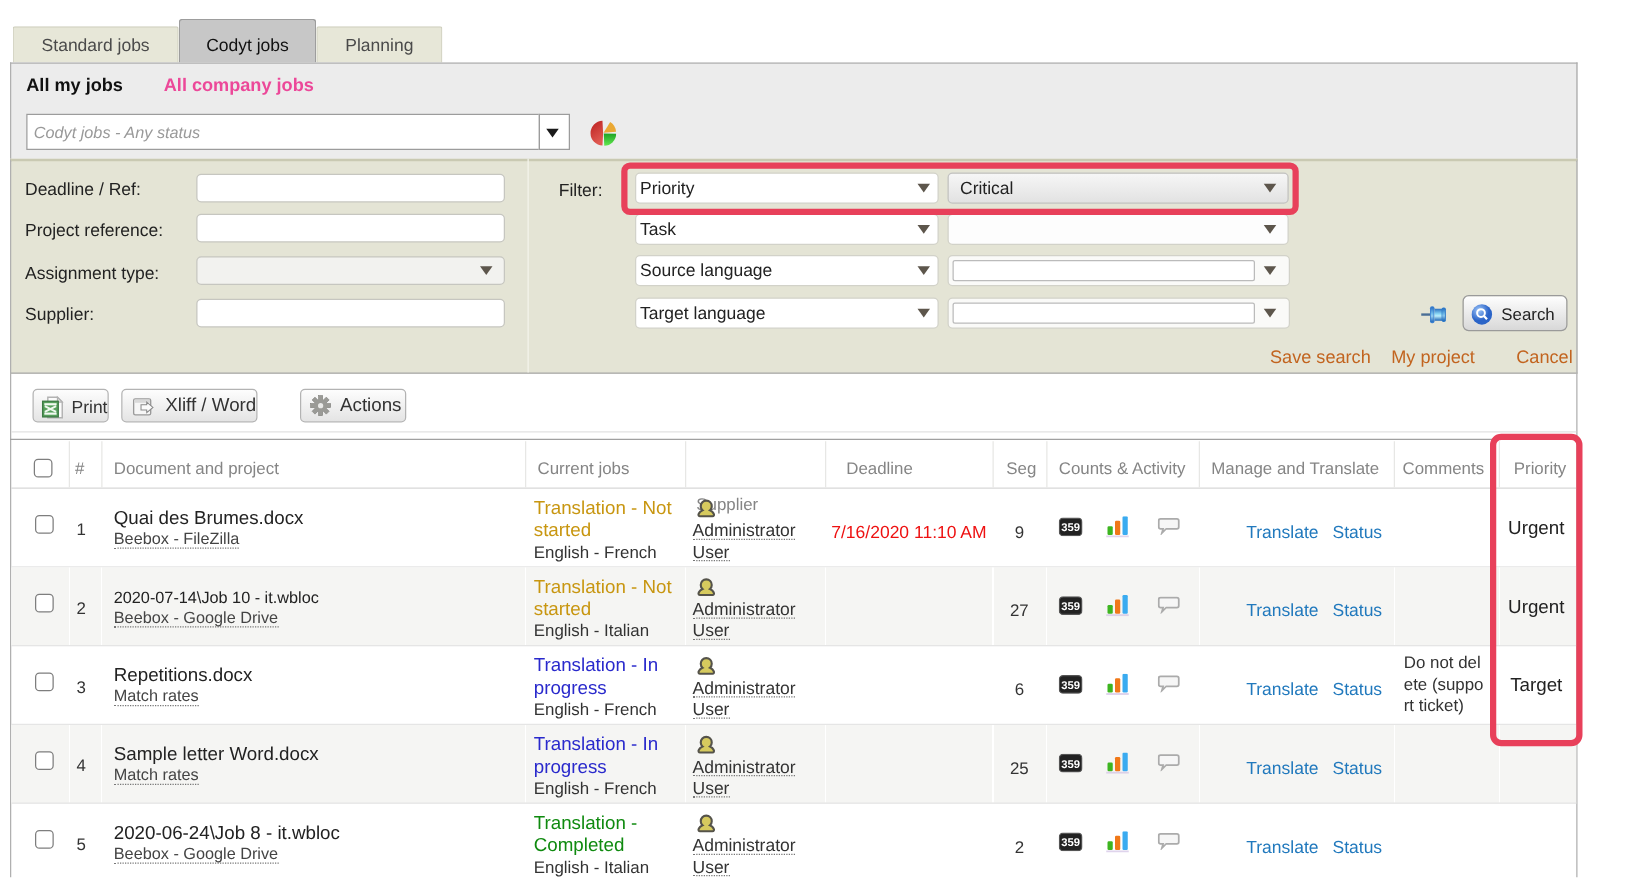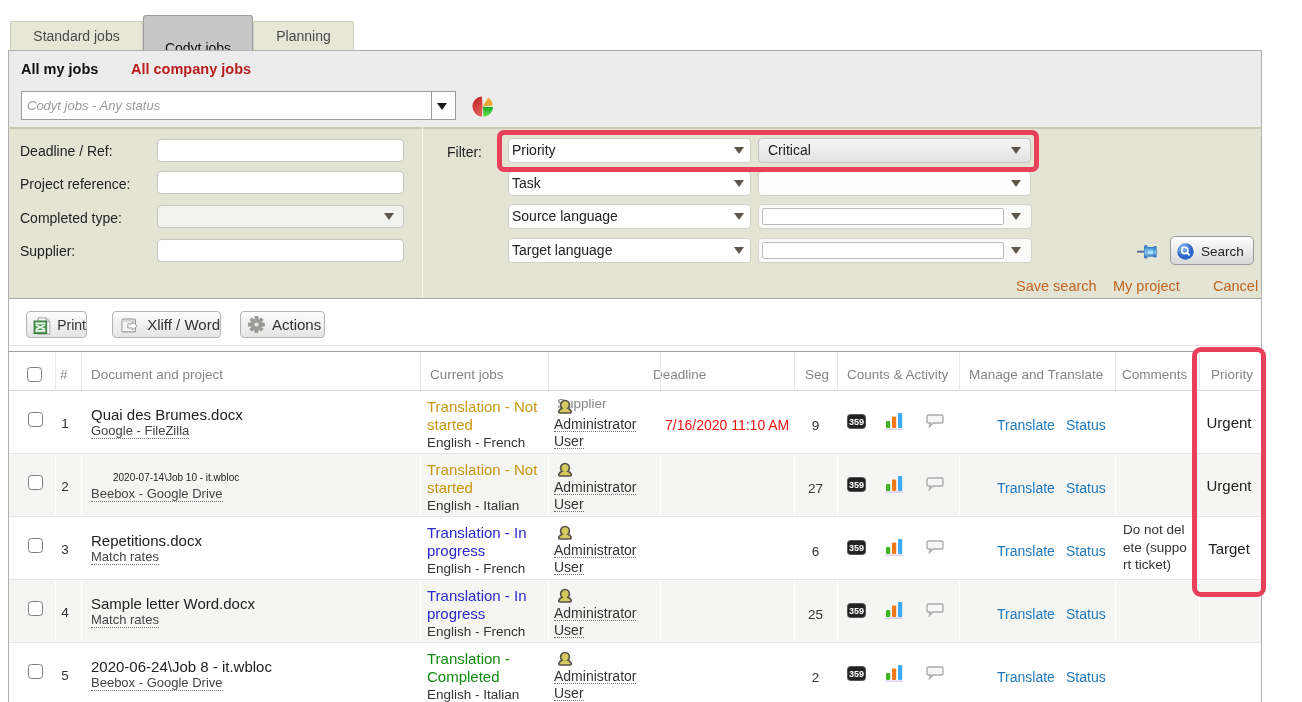--- a/index.html
+++ b/index.html
@@ -24,28 +24,28 @@
 .cbx { position:absolute; width:15px; height:15px; background:#fff; border:1.3px solid #7e7e7e; border-radius:3.5px; }
 .t { position:absolute; font-size:13.5px; color:#333; line-height:17.5px; }
 .dotl { border-bottom:1px dotted #777; }
 .blink { color:#2179bd; }
 </style>
 </head>
 <body>
 
 <div class="tab" style="left:10px; top:21px; width:133px; height:30px; line-height:28px;">Standard jobs</div>
 <div class="tab" style="left:253px; top:21px; width:101px; height:30px; line-height:28px;">Planning</div>
-<div class="tab active" style="left:143px; top:15px; width:110px; height:36px; line-height:29px; padding-top:18px;">Codyt jobs</div>
+<div class="tab active" style="left:143px; top:15px; width:110px; height:36px; line-height:29px; padding-top:6px;">Codyt jobs</div>
 
 <div id="content"></div>
 <div id="strip"></div>
 <div id="panel"></div>
 
 <div class="abs" style="left:21px; top:61px; font-size:14.5px; font-weight:bold; color:#111;">All my jobs</div>
-<div class="abs" style="left:131px; top:61px; font-size:14.5px; font-weight:bold; color:#b91c1c;">All company jobs</div>
+<div class="abs" style="left:131px; top:61px; font-size:14.5px; font-weight:bold; color:#ec4899;">All company jobs</div>
 <div class="abs" style="left:21px; top:91px; width:411px; height:29px; background:#fff; border:1px solid #9c9c9c;"></div>
 <div class="abs" style="left:27px; top:98px; font-size:13px; font-style:italic; color:#999;">Codyt jobs - Any status</div>
 <div class="abs" style="left:431px; top:91px; width:25px; height:29px; background:#fff; border:1px solid #9c9c9c;"></div>
 <div class="caret" style="left:437px; top:103px; border-top-color:#1a1a1a;"></div>
 <svg class="abs" style="left:472px; top:96px;" width="21" height="21" viewBox="0 0 21 21">
   <defs>
     <linearGradient id="pr" x1="0" y1="0" x2="0.4" y2="1">
         <stop offset="0%" stop-color="#bb1f1f"></stop>
         <stop offset="100%" stop-color="#e05a52"></stop>
       </linearGradient>
@@ -56,21 +56,21 @@
   </defs>
   <path d="M10.5 10.5 L9.98 20.49 A10 10 0 0 1 9.98 0.51 Z" fill="url(#pr)"></path>
   <path d="M10.5 10.5 L15.8 2.02 A10 10 0 0 1 20.48 9.8 Z" fill="#eaa833" transform="translate(0.35,-0.35)"></path>
   <path d="M10.5 10.5 L20.49 10.85 A10 10 0 0 1 10.85 20.49 Z" fill="url(#pg)" transform="translate(0.55,0.2)"></path>
 </svg>
 
 <div class="abs" style="left:422px; top:127px; width:1px; height:171px; background:#f4f4ec;"></div>
 
 <div class="lbl" style="left:20px; top:143px;">Deadline / Ref:</div>
 <div class="lbl" style="left:20px; top:176px;">Project reference:</div>
-<div class="lbl" style="left:20px; top:210px;">Completed type:</div>
+<div class="lbl" style="left:20px; top:210px;">Assignment type:</div>
 <div class="lbl" style="left:20px; top:243px;">Supplier:</div>
 <div class="inp" style="left:157px; top:139px; width:247px; height:23px;"></div>
 <div class="inp" style="left:157px; top:171px; width:247px; height:23px;"></div>
 <div class="inp" style="left:157px; top:205px; width:247px; height:23px; background:#f2f2ef;"></div>
 <div class="caret" style="left:384px; top:213px;"></div>
 <div class="inp" style="left:157px; top:239px; width:247px; height:23px;"></div>
 
 <div class="lbl" style="left:447px; top:144px;">Filter:</div>
 <div class="dd1" style="left:508px; top:138px; width:243px; height:25px; line-height:23px;">Priority</div>
 <div class="dd1" style="left:508px; top:171px; width:243px; height:25px; line-height:23px;">Task</div>
@@ -128,21 +128,21 @@
 <div class="redbox" style="left:497px; top:130px; width:542px; height:42px;"></div>
 
 <div class="btn" style="left:26px; top:311px; width:61px;"><svg width="21" height="20" viewBox="0 0 21 20" style="margin-top:3px;">
       <path d="M6.5 1.5 L14.5 1.5 L18.5 5.5 L18.5 18.5 L6.5 18.5 Z" fill="#fbfbfb" stroke="#b2b2b2" stroke-width="1.2"></path>
       <path d="M14.5 1.5 L14.5 5.5 L18.5 5.5 Z" fill="#e8e8e8" stroke="#b2b2b2" stroke-width="1"></path>
       <rect x="2.2" y="4.8" width="13" height="13" fill="#57a05c" stroke="#3c7a44" stroke-width="1.1"></rect>
       <rect x="3.6" y="6.4" width="10.2" height="1.8" fill="#f2faf2"></rect>
       <rect x="3.6" y="14.2" width="10.2" height="1.8" fill="#f2faf2"></rect>
       <path d="M4 8.8 L13.4 13.6 M13.4 8.8 L4 13.6" stroke="#eef8ee" stroke-width="1.6"></path>
     </svg>Print</div>
-<div class="btn" style="left:112px; top:311px; width:109px; font-size:15px; padding-left:8px;justify-content:flex-end;"><svg style="margin-right:8px; margin-top:2px;" width="20" height="17" viewBox="0 0 20 17">
+<div class="btn" style="left:97px; top:311px; width:109px; font-size:15px; padding-left:8px;justify-content:flex-end;"><svg style="margin-right:8px; margin-top:2px;" width="20" height="17" viewBox="0 0 20 17">
       <rect x="1" y="1.5" width="15" height="14" rx="1.5" fill="#f6f6f6" stroke="#9a9a9a" stroke-width="1.2"></rect>
       <rect x="1.6" y="2.1" width="13.8" height="2.8" fill="#d9d9d9"></rect>
       <path d="M7.5 6.7 L12.5 6.7 L12.5 4.4 L18 9 L12.5 13.6 L12.5 11.3 L7.5 11.3 Z" fill="#fcfcfc" stroke="#8a8a8a" stroke-width="0.9"></path>
     </svg>Xliff / Word</div>
 <div class="btn" style="left:240px; top:311px; width:85px; font-size:15px; padding-left:7px;"><svg style="margin-right:7px;" width="17" height="17" viewBox="0 0 17 17">
       <g fill="#9a9a96" stroke="#80807c" stroke-width="0.5">
         <rect x="6.9" y="0.5" width="3.2" height="16"></rect>
         <rect x="0.5" y="6.9" width="16" height="3.2"></rect>
         <rect x="6.9" y="0.5" width="3.2" height="16" transform="rotate(45 8.5 8.5)"></rect>
         <rect x="6.9" y="0.5" width="3.2" height="16" transform="rotate(-45 8.5 8.5)"></rect>
@@ -153,21 +153,21 @@
 <div class="abs" style="left:9px; top:345px; width:1252px; height:1px; background:#e2e2e2;"></div>
 
 <div class="abs" style="left:8px; top:351px; width:1254px; height:1px; background:#a0a0a0;"></div>
 <div class="abs" style="left:9px; top:390px; width:1252px; height:1px; background:#d8d8d8;"></div>
 
 <div class="cbx" style="left:27px; top:367px;"></div>
 <div class="hdrtxt" style="left:60px; top:367px;">#</div>
 <div class="hdrtxt" style="left:91px; top:367px;">Document and project</div>
 <div class="hdrtxt" style="left:430px; top:367px;">Current jobs</div>
 <div class="hdrtxt" style="left:557px; top:367px;margin-top:29px;">Supplier</div>
-<div class="hdrtxt" style="left:653px; top:367px;">Deadline</div>
+<div class="hdrtxt" style="left:677px; top:367px;">Deadline</div>
 <div class="hdrtxt" style="left:805px; top:367px;">Seg</div>
 <div class="hdrtxt" style="left:847px; top:367px;">Counts &amp; Activity</div>
 <div class="hdrtxt" style="left:969px; top:367px;">Manage and Translate</div>
 <div class="hdrtxt" style="left:1122px; top:367px;">Comments</div>
 <div class="hdrtxt" style="left:1211px; top:367px;">Priority</div>
 
 <div class="abs" style="left:55px; top:353px; width:1px; height:37px; background:#e7e7e5;"></div>
 <div class="abs" style="left:81px; top:353px; width:1px; height:37px; background:#e7e7e5;"></div>
 <div class="abs" style="left:420px; top:353px; width:1px; height:37px; background:#e7e7e5;"></div>
 <div class="abs" style="left:548px; top:353px; width:1px; height:37px; background:#e7e7e5;"></div>
@@ -175,21 +175,21 @@
 <div class="abs" style="left:794px; top:353px; width:1px; height:37px; background:#e7e7e5;"></div>
 <div class="abs" style="left:837px; top:353px; width:1px; height:37px; background:#e7e7e5;"></div>
 <div class="abs" style="left:959px; top:353px; width:1px; height:37px; background:#e7e7e5;"></div>
 <div class="abs" style="left:1115px; top:353px; width:1px; height:37px; background:#e7e7e5;"></div>
 <div class="abs" style="left:1199px; top:353px; width:1px; height:37px; background:#e7e7e5;"></div>
 <div id="rows">
 <div class="row" style="top:391px;"></div>
 <div class="cbx" style="left:28px; top:412px;"></div>
 <div class="t" style="left:55px; top:415px; width:20px; text-align:center;">1</div>
 <div class="t" style="left:91px; top:407px; font-size:15px; line-height:15px; color:#222;">Quai des Brumes.docx</div>
-<div class="t dotl" style="left:91px; top:424px; font-size:13px; color:#444; line-height:14px;">Google - FileZilla</div>
+<div class="t dotl" style="left:91px; top:424px; font-size:13px; color:#444; line-height:14px;">Beebox - FileZilla</div>
 <div class="t" style="left:427px; top:398px; font-size:15px; color:#c89610;">Translation - Not<br>started<br><span style="font-size:13.5px; color:#333;">English - French</span></div>
 <svg class="abs" style="left:557px; top:399px;" width="16" height="16" viewBox="0 0 16 16">
       <path d="M3 14 C2 14 1.5 13 2 12 C2.6 10.6 4 9.6 5 9.2 C4 8.4 3.6 7.4 3.6 6 C3.6 3.5 5.5 1.5 8 1.5 C10.5 1.5 12.4 3.5 12.4 6 C12.4 7.4 12 8.4 11 9.2 C12 9.6 13.4 10.6 14 12 C14.5 13 14 14 13 14 Z" fill="#d6ca5e" stroke="#55534a" stroke-width="1.7"></path>
     </svg>
 <div class="t dotl" style="font-size:14px; left:554px; top:417px; line-height:14px;">Administrator</div>
 <div class="t dotl" style="font-size:14px; left:554px; top:434px; line-height:14px;">User</div>
 <div class="t" style="left:665px; top:417px; font-size:14px; color:#ee1111;">7/16/2020 11:10 AM</div>
 <div class="t" style="left:794px; top:417px; width:43px; text-align:center;">9</div>
 <svg class="abs" style="left:847px; top:414px;" width="19" height="15" viewBox="0 0 19 15">
       <rect x="0.5" y="0.5" width="18" height="14" rx="3" fill="#222" stroke="#555"></rect>
@@ -203,21 +203,21 @@
     </svg>
 <svg class="abs" style="left:926px; top:414px;" width="18" height="14" viewBox="0 0 18 14">
       <path d="M2.5 1 L15.5 1 Q17 1 17 2.5 L17 7.5 Q17 9 15.5 9 L7 9 L3.5 12.5 L4.5 9 L2.5 9 Q1 9 1 7.5 L1 2.5 Q1 1 2.5 1 Z" fill="#f6f6f6" stroke="#ababab" stroke-width="1.4"></path>
     </svg>
 <div class="t blink" style="font-size:14px; left:997px; top:417px;">Translate</div>
 <div class="t blink" style="font-size:14px; left:1066px; top:417px;">Status</div>
 <div class="t" style="left:1199px; top:414px; width:60px; text-align:center; font-size:15px; color:#222;">Urgent</div>
 <div class="row stripe" style="top:454px;"></div>
 <div class="cbx" style="left:28px; top:475px;"></div>
 <div class="t" style="left:55px; top:478px; width:20px; text-align:center;">2</div>
-<div class="t" style="left:91px; top:470px; font-size:10px; line-height:15px; color:#222;margin-left:22px;">2020-07-14\Job 10 - it.wbloc</div>
+<div class="t" style="left:91px; top:470px; font-size:13px; line-height:15px; color:#222;">2020-07-14\Job 10 - it.wbloc</div>
 <div class="t dotl" style="left:91px; top:487px; font-size:13px; color:#444; line-height:14px;">Beebox - Google Drive</div>
 <div class="t" style="left:427px; top:461px; font-size:15px; color:#c89610;">Translation - Not<br>started<br><span style="font-size:13.5px; color:#333;">English - Italian</span></div>
 <svg class="abs" style="left:557px; top:462px;" width="16" height="16" viewBox="0 0 16 16">
       <path d="M3 14 C2 14 1.5 13 2 12 C2.6 10.6 4 9.6 5 9.2 C4 8.4 3.6 7.4 3.6 6 C3.6 3.5 5.5 1.5 8 1.5 C10.5 1.5 12.4 3.5 12.4 6 C12.4 7.4 12 8.4 11 9.2 C12 9.6 13.4 10.6 14 12 C14.5 13 14 14 13 14 Z" fill="#d6ca5e" stroke="#55534a" stroke-width="1.7"></path>
     </svg>
 <div class="t dotl" style="font-size:14px; left:554px; top:480px; line-height:14px;">Administrator</div>
 <div class="t dotl" style="font-size:14px; left:554px; top:497px; line-height:14px;">User</div>
 <div class="t" style="left:794px; top:480px; width:43px; text-align:center;">27</div>
 <svg class="abs" style="left:847px; top:477px;" width="19" height="15" viewBox="0 0 19 15">
       <rect x="0.5" y="0.5" width="18" height="14" rx="3" fill="#222" stroke="#555"></rect>

